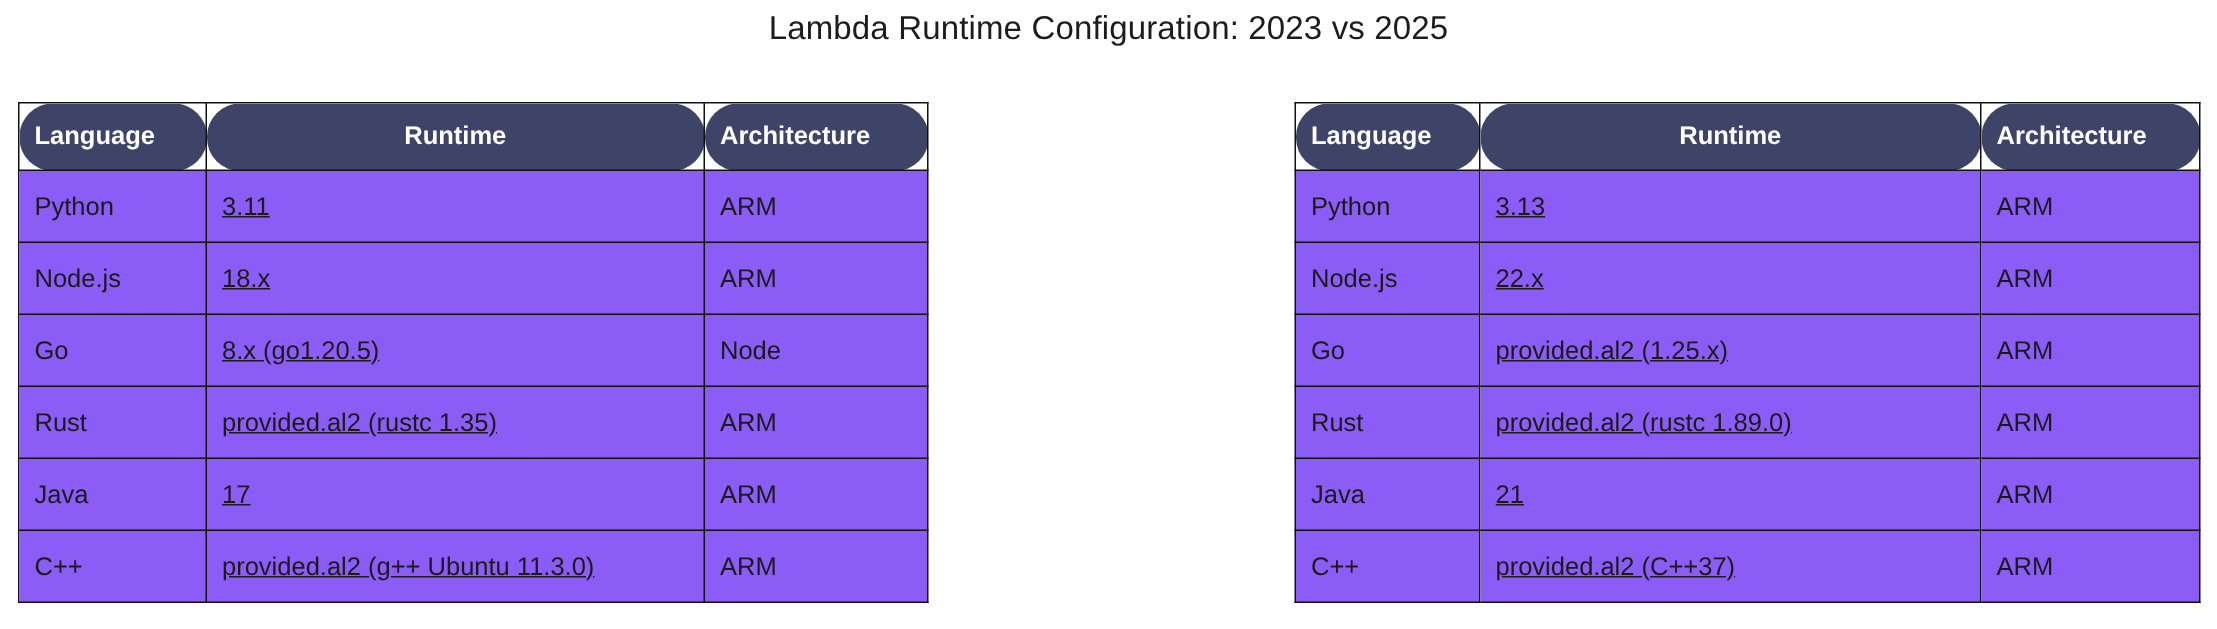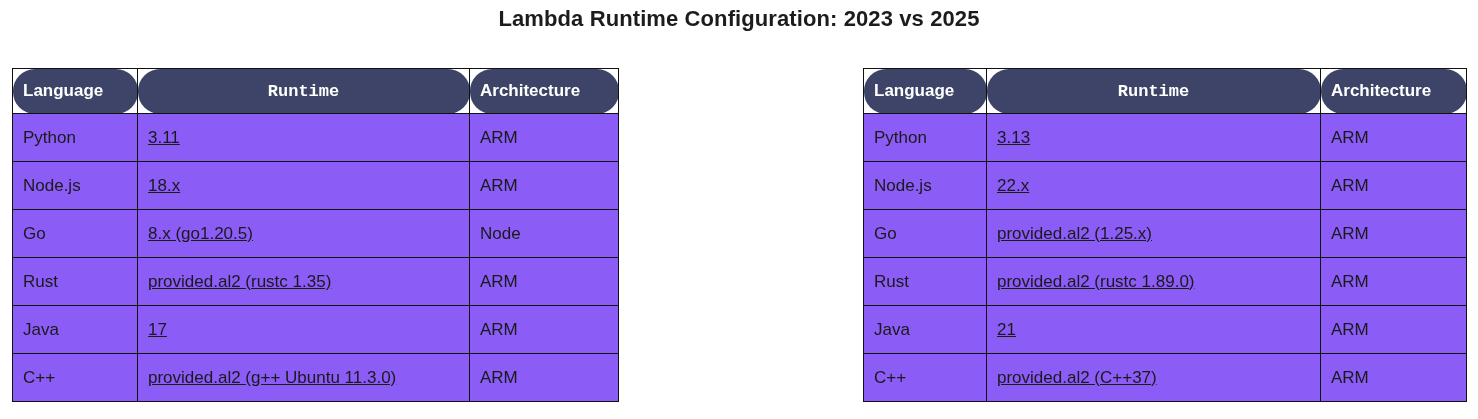--- a/index.html
+++ b/index.html
@@ -16,21 +16,21 @@
   }
 
   
   .page-title {
     position: absolute;
     top: 6px;
     left: 0;
     width: 1478px;
     text-align: center;
     font-size: 22px;
-    font-weight: bold;
+    font-weight: normal;
     color: #1c1c1c;
     letter-spacing: 0.1px;
     white-space: nowrap;
   }
 
   
   .table-wrap {
     position: absolute;
     top: 68px;
   }
@@ -55,21 +55,21 @@
     background: #3e4468;
     color: #ffffff;
     font-size: 17px;
     font-weight: bold;
     height: 44px;
     padding: 0 10px;
     border-color: #111111;
     border-radius: 22px;
   }
   th.col-language   { text-align: left; }
-  th.col-runtime    { text-align: center; font-family: Liberation Mono, monospace; }
+  th.col-runtime    { text-align: center; }
   th.col-arch       { text-align: left; margin-top: 44px; }
 
   table.runtime-table tbody td {
     color: #1a1a1a;
     font-size: 17px;
     font-weight: normal;
     height: 47px;
     padding: 0 10px;
     text-align: left;
     background: #8b5cf6;

